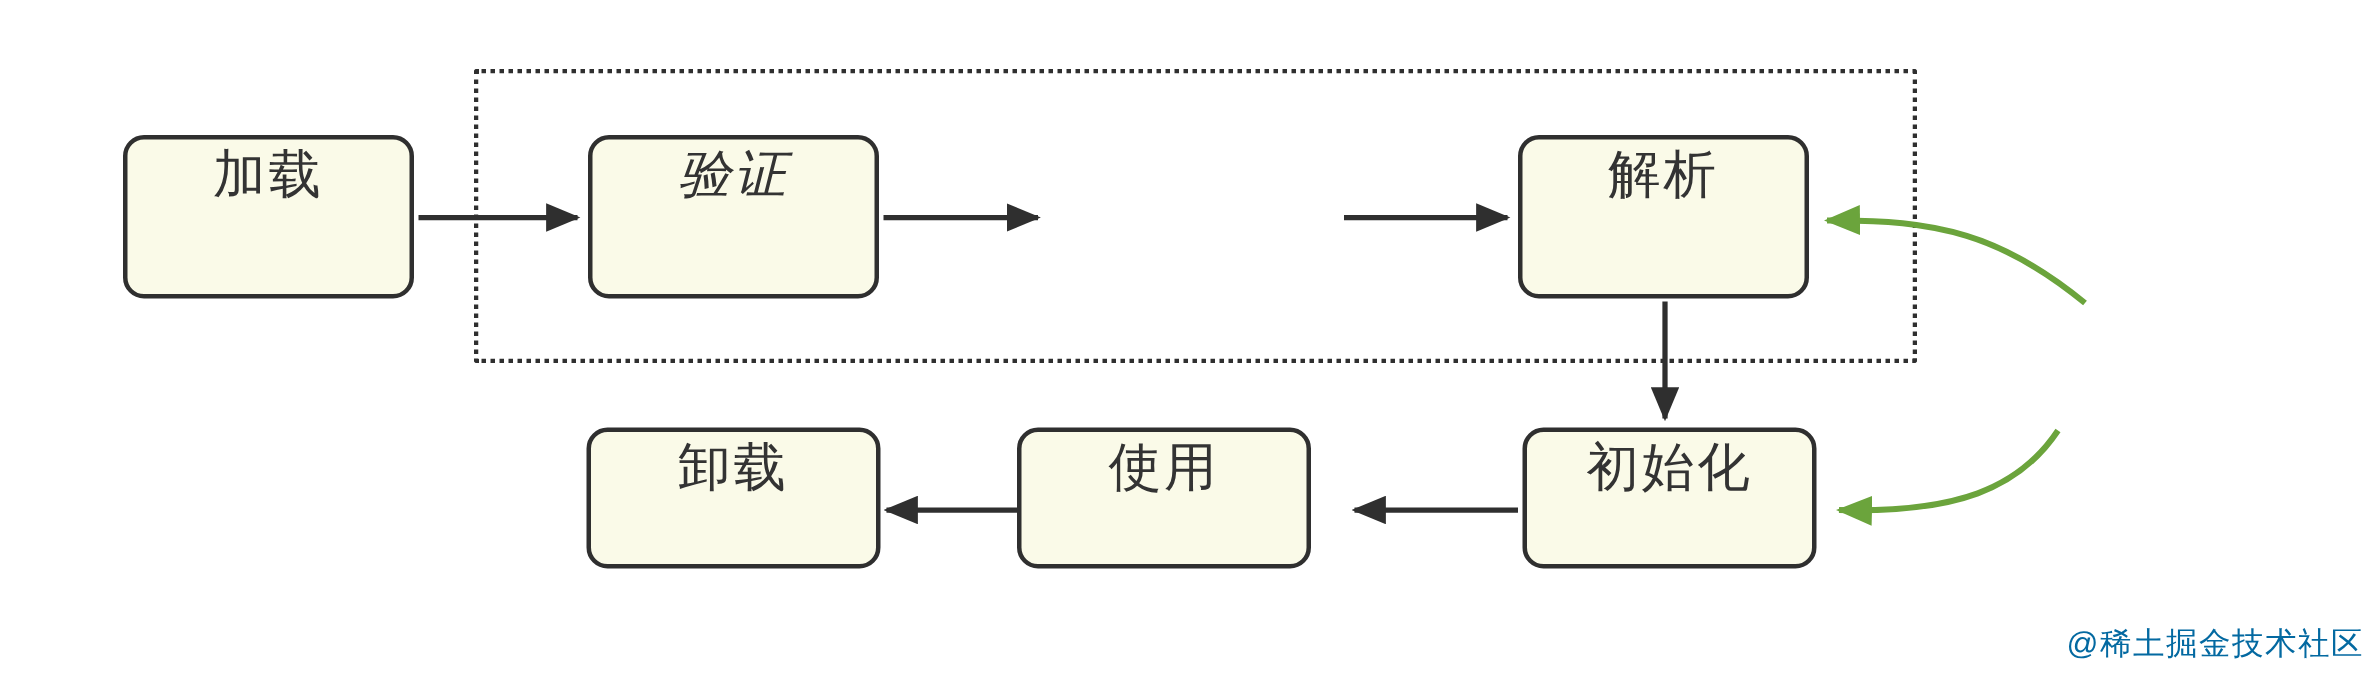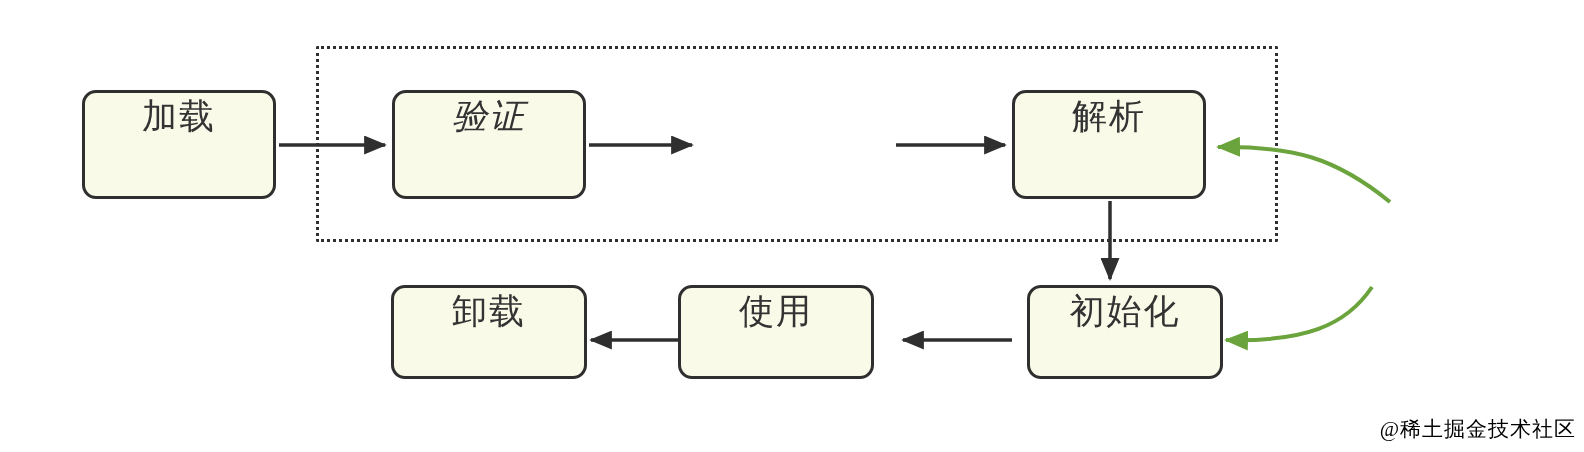--- a/index.html
+++ b/index.html
@@ -45,39 +45,39 @@
     letter-spacing: 2px;
   }
   .node-top { top: 90px; width: 194px; height: 109px; }
   .node-bottom { top: 285px; width: 196px; height: 94px; }
   #node-load { left: 82px; }
   #node-verify { left: 392px; font-style: italic; }
   #node-prepare { left: 699px; }
   #node-resolve { left: 1012px; }
   #node-unload { left: 391px; }
   #node-use { left: 678px; }
-  #node-initialize { left: 1015px; margin-left: 12px; }
+  #node-initialize { left: 1015px; }
   .annotation {
     position: absolute;
     left: 1292px;
     top: 201px;
     width: 220px;
     text-align: center;
     font-size: 33px;
     line-height: 43px;
     color: #333333;
     white-space: nowrap;
   }
   .watermark {
     position: absolute;
     right: 8px;
     bottom: 9px;
     font-size: 21px;
-    color: #000000;
-    font-family: Liberation Serif, serif;
+    color: #0369a1;
+    font-family: Liberation Sans, sans-serif;
     letter-spacing: 1px;
   }
 </style>
 </head>
 <body>
 
 <div class="canvas">
 
   <div class="dotted-boundary"></div>
 

